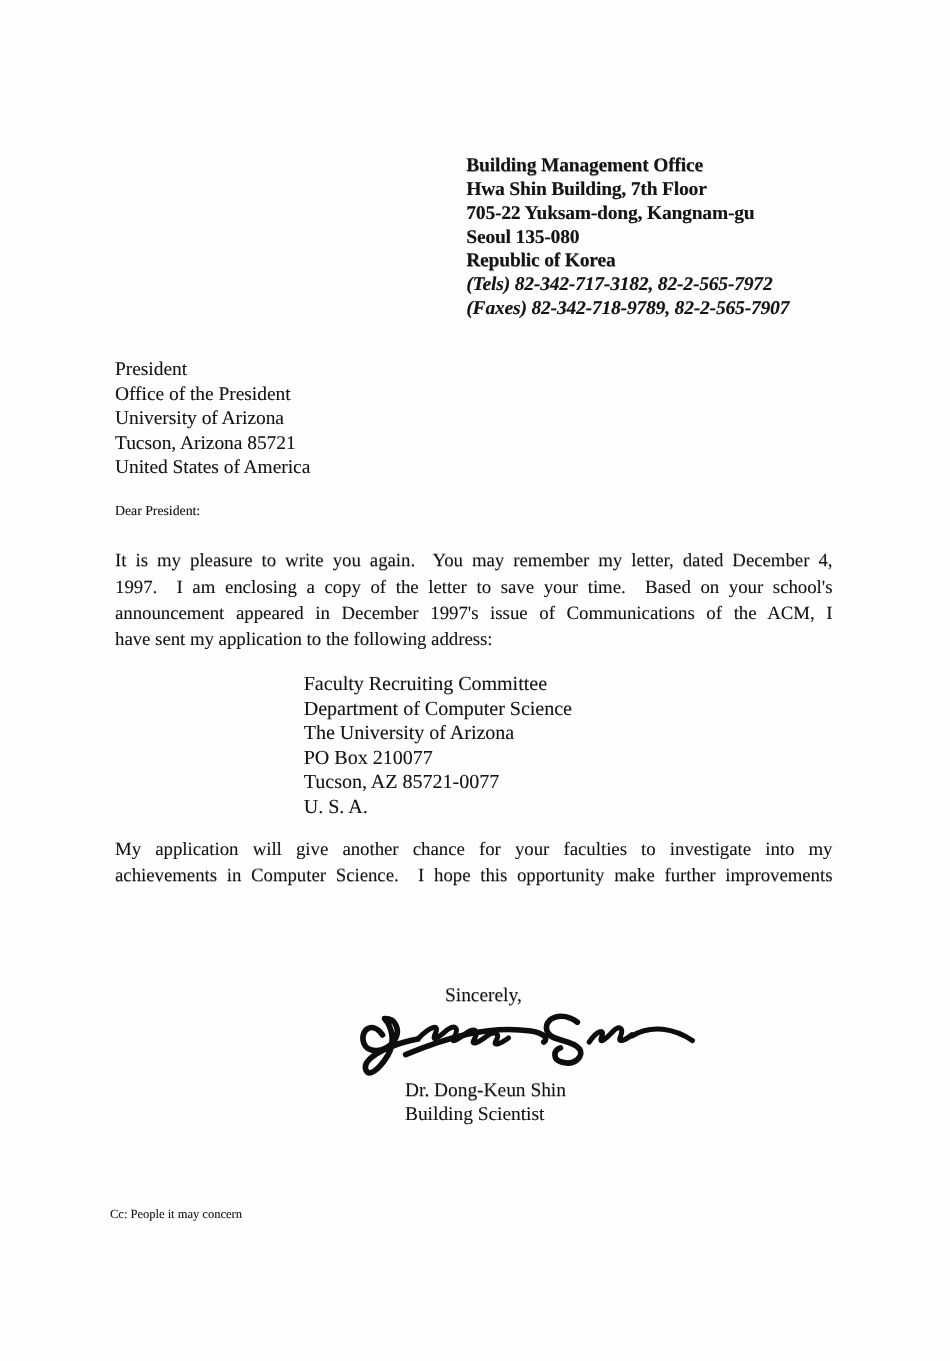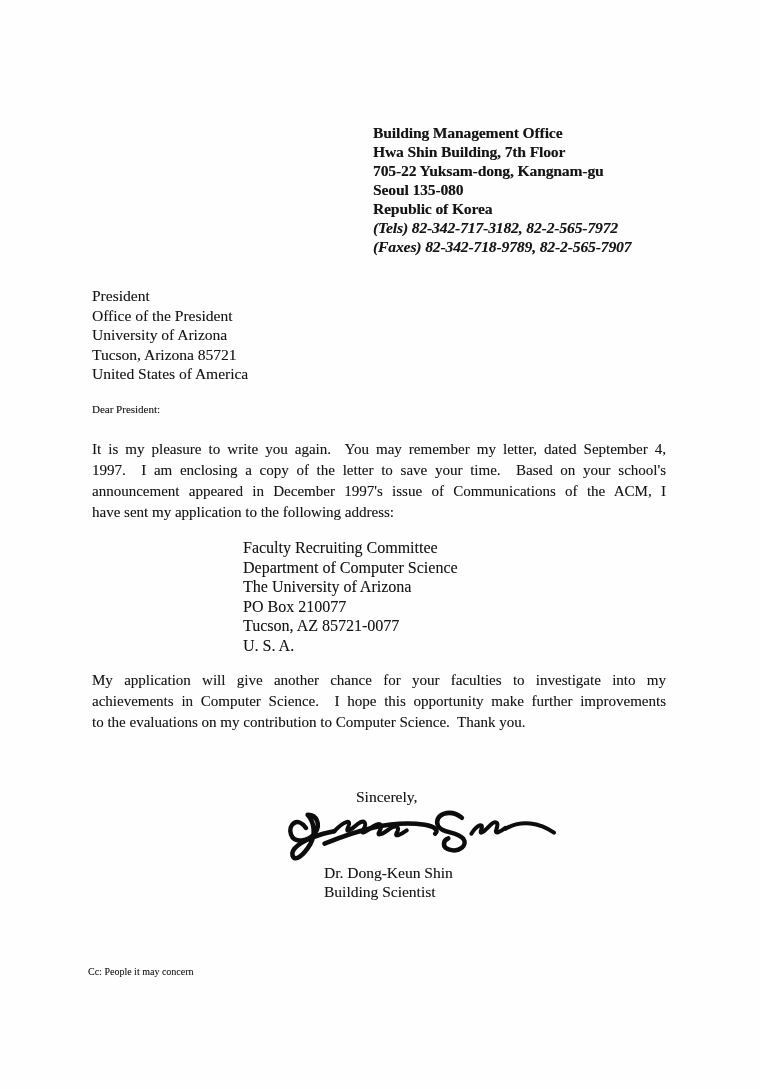--- a/index.html
+++ b/index.html
@@ -102,39 +102,38 @@
     <div class="line">President</div>
     <div class="line">Office of the President</div>
     <div class="line">University of Arizona</div>
     <div class="line">Tucson, Arizona 85721</div>
     <div class="line">United States of America</div>
   </div>
 
   <div class="block salutation">Dear President:</div>
 
   <div class="block para para1">
-    <div class="jl">It is my pleasure to write you again.  You may remember my letter, dated September 4,</div>
+    <div class="jl">It is my pleasure to write you again.  You may remember my letter, dated December 4,</div>
     <div class="jl">1997.  I am enclosing a copy of the letter to save your time.  Based on your school's</div>
     <div class="jl">announcement appeared in December 1997's issue of Communications of the ACM, I</div>
     <div class="jl last">have sent my application to the following address:</div>
   </div>
 
   <div class="block inner-address">
     <div class="line">Faculty Recruiting Committee</div>
     <div class="line">Department of Computer Science</div>
     <div class="line">The University of Arizona</div>
     <div class="line">PO Box 210077</div>
     <div class="line">Tucson, AZ 85721-0077</div>
     <div class="line">U. S. A.</div>
   </div>
 
   <div class="block para para2">
     <div class="jl">My application will give another chance for your faculties to investigate into my</div>
     <div class="jl">achievements in Computer Science.  I hope this opportunity make further improvements</div>
-    <div class="jl last">to the evaluations on my contribution to Computer Science.  Thank you.</div>
   </div>
 
   <div class="block sincerely">Sincerely,</div>
 
   <div class="block signature">
     <svg viewBox="0 0 270 58" xmlns="http://www.w3.org/2000/svg">
       <g fill="none" stroke="#0d0d0d" stroke-linecap="round" stroke-linejoin="round">
         <path stroke-width="4.5" d="M20 20 C12 8 2 16 5 26 C8 35 22 34 29 25 C35 17 31 7 22 7 C28 14 30 26 24 36 C17 47 8 54 6 47 C4 40 16 33 28 29 C36 26 42 25 48 24"></path>
         <path stroke-width="4" d="M48 24 C58 14 66 12 62 20 C58 28 66 22 72 17 C78 13 81 16 77 23 C73 29 80 25 87 20 C93 16 97 18 93 25 C89 31 96 28 103 23 C109 19 114 21 110 27 C107 32 114 29 120 25"></path>
         <path stroke-width="4.5" d="M38 36 C70 24 104 14 138 20 C148 22 152 26 148 29"></path>

